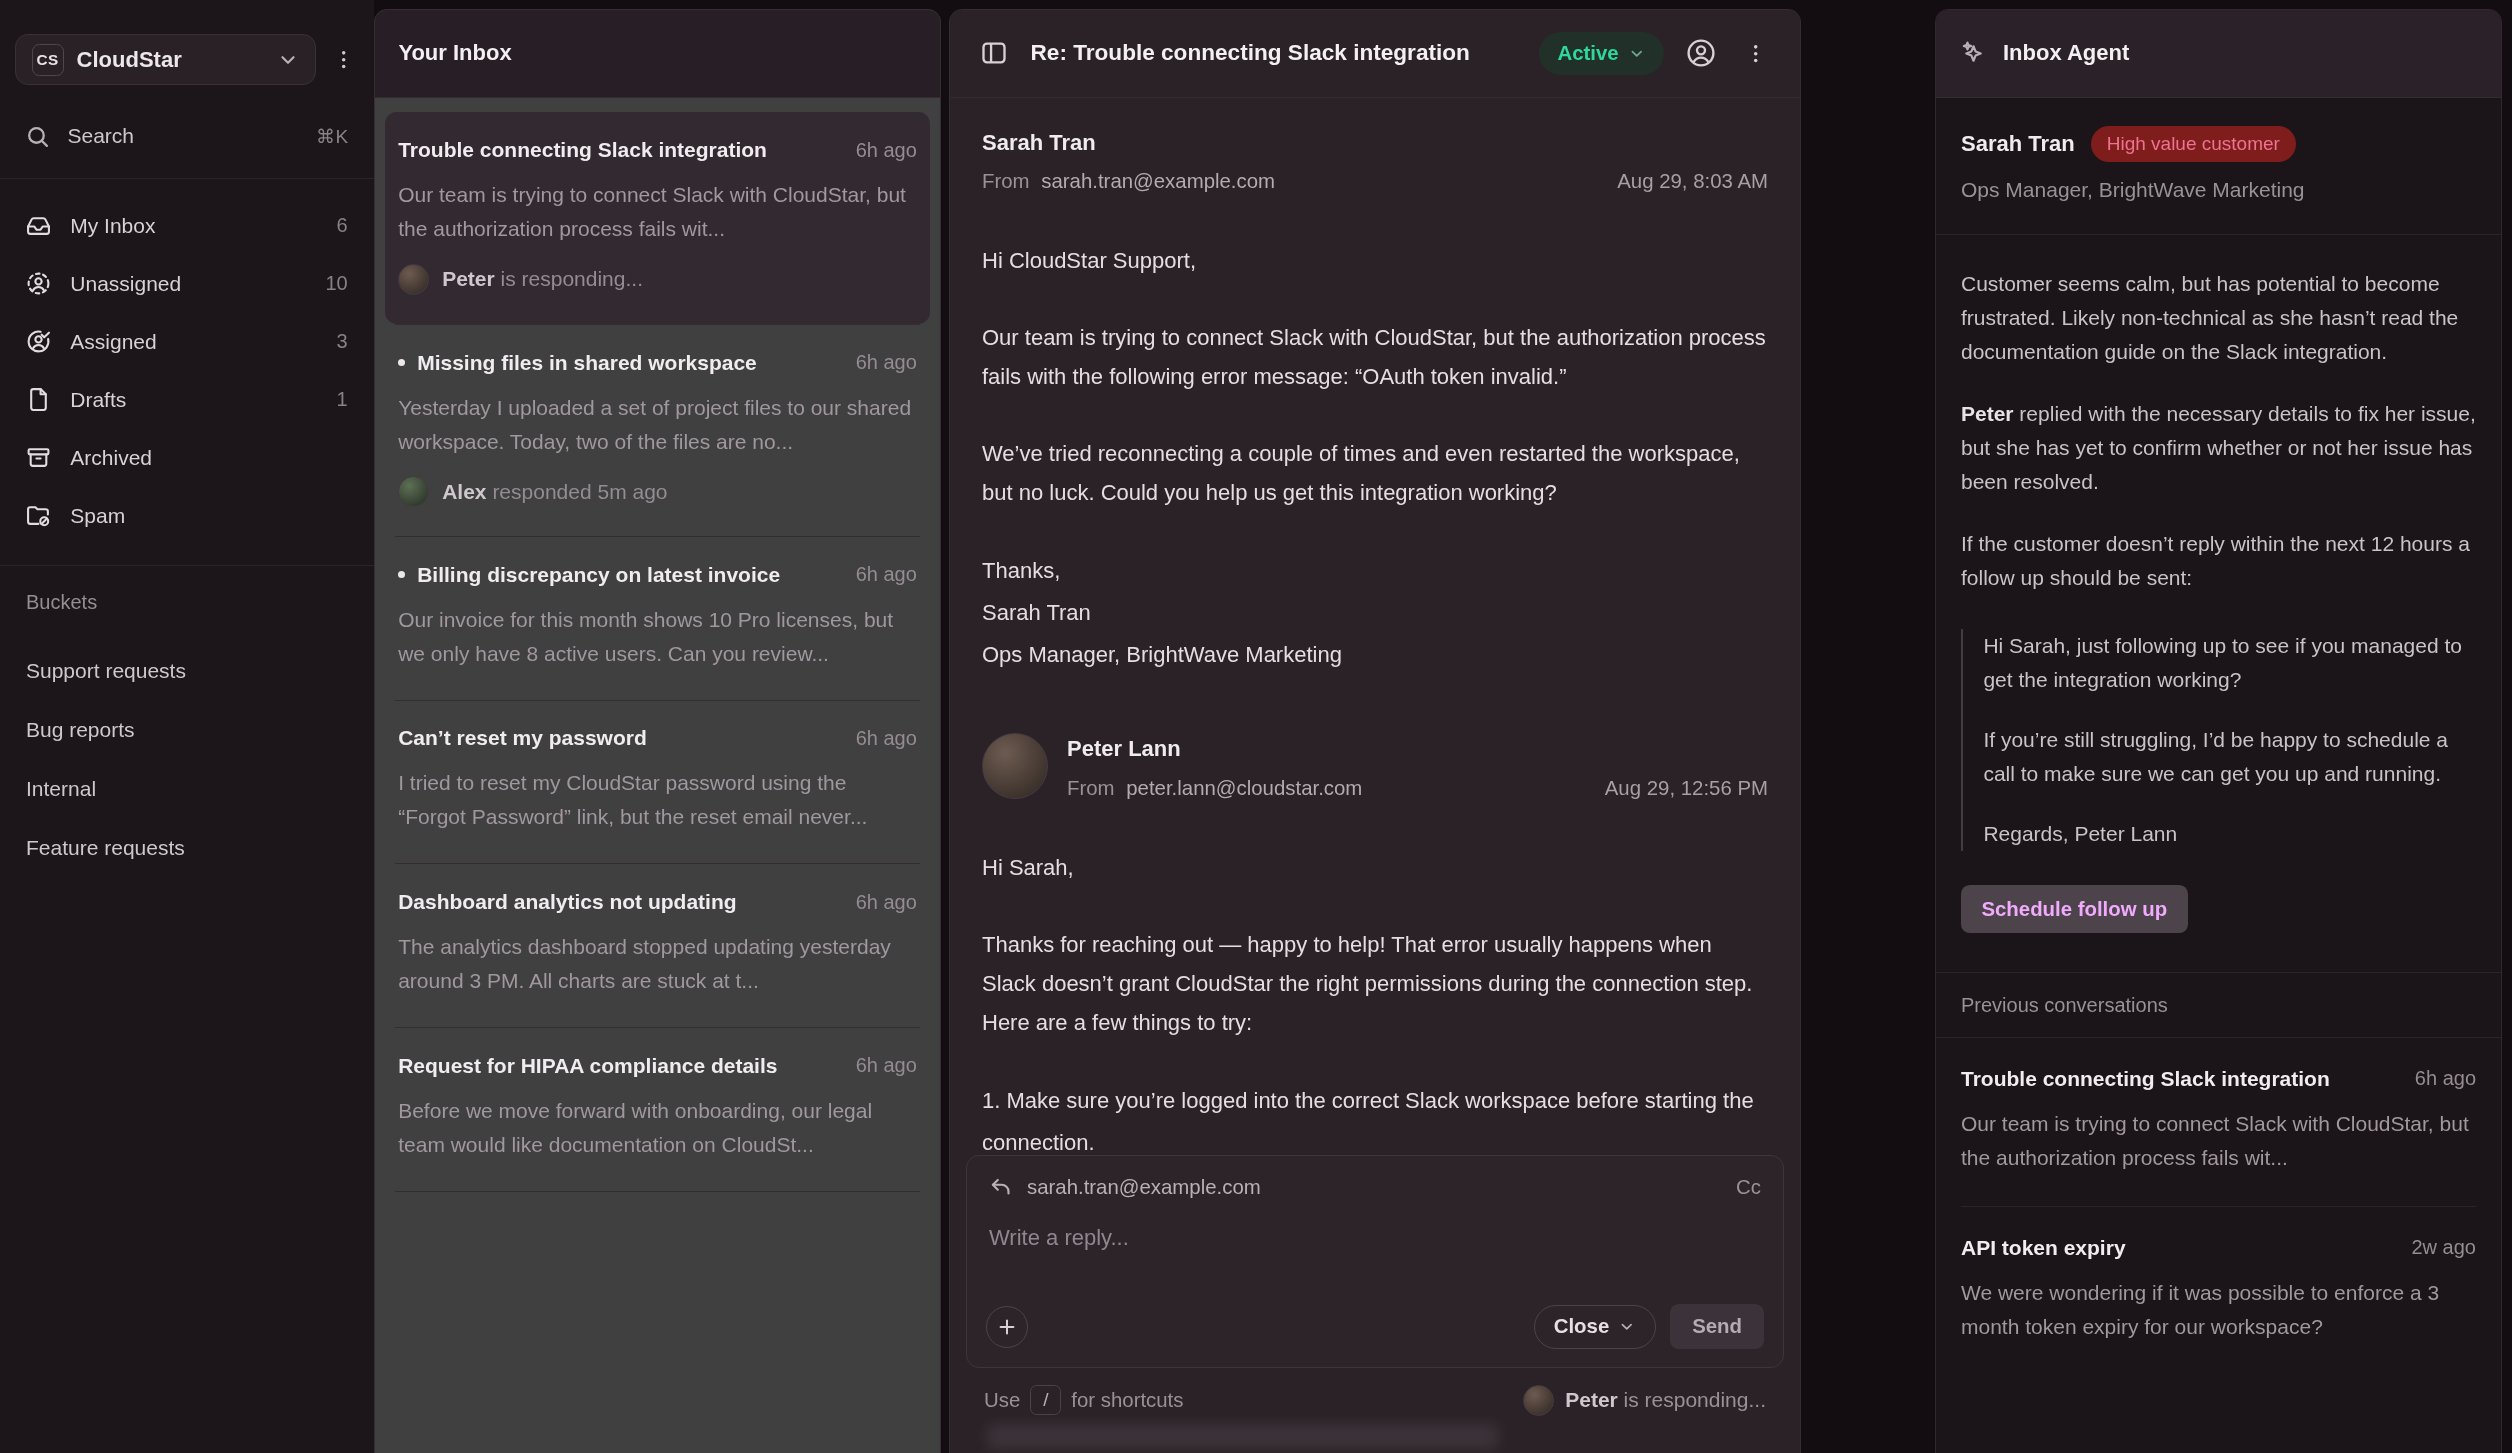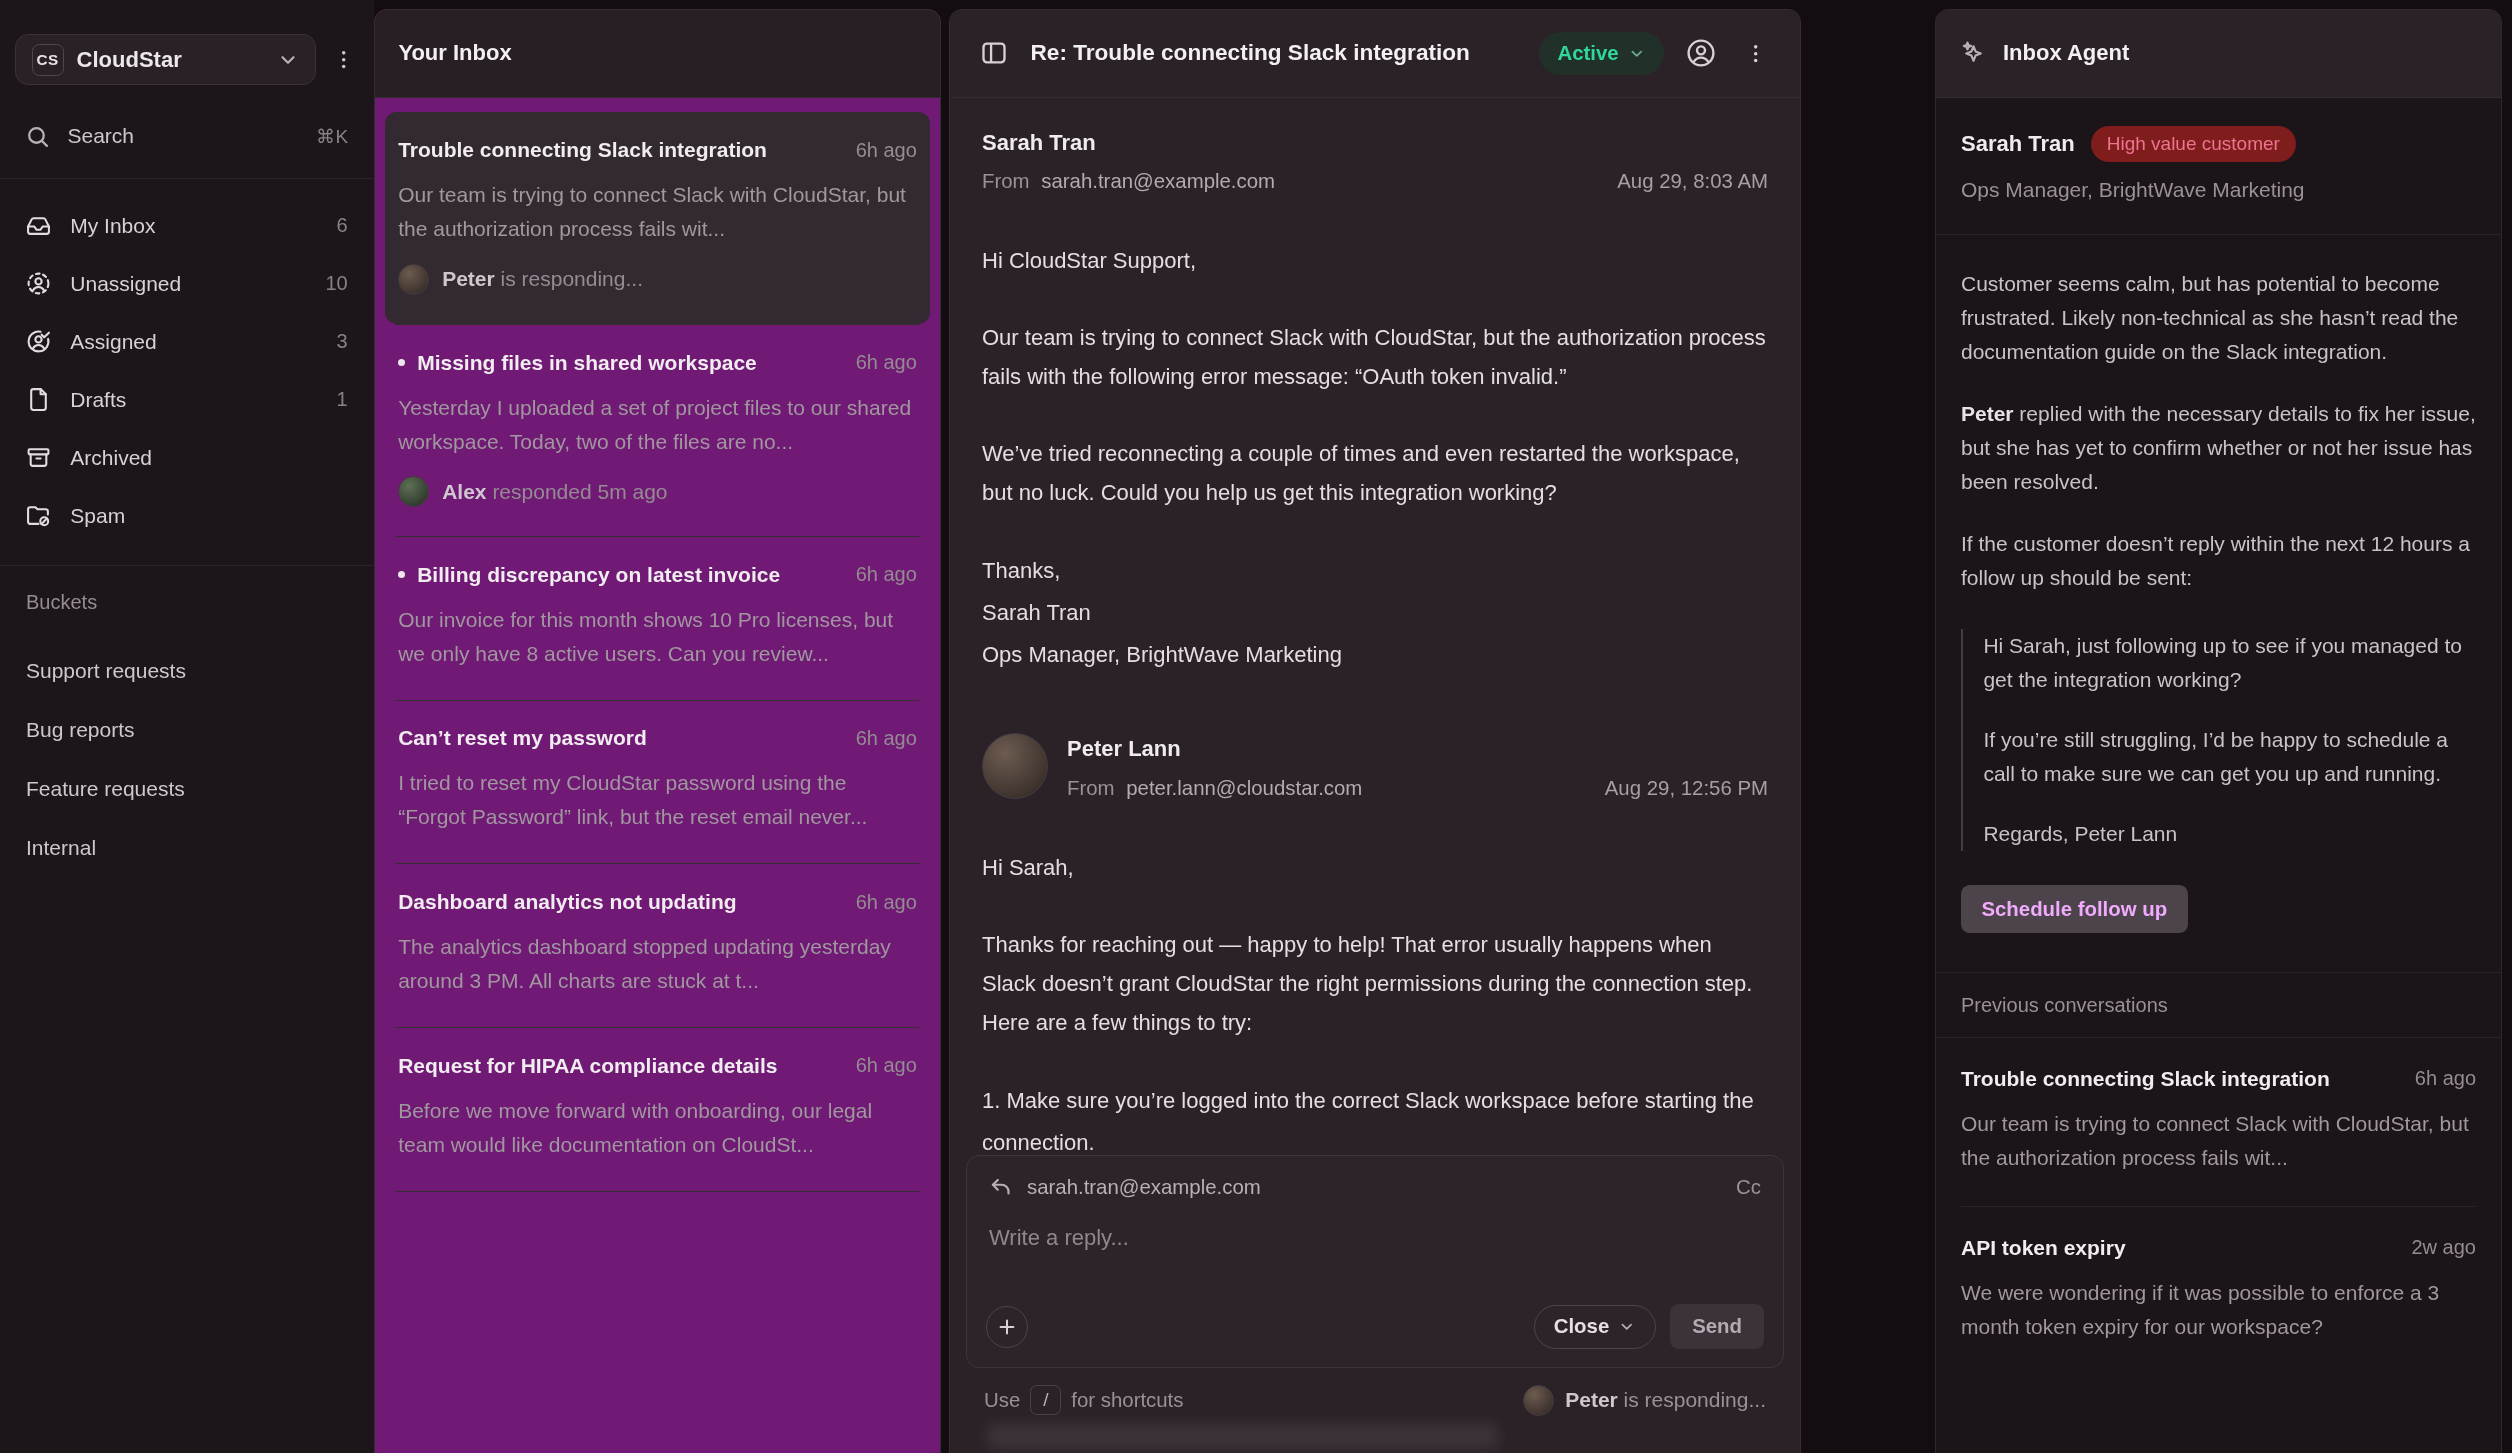--- a/index.html
+++ b/index.html
@@ -34,21 +34,21 @@
   .nav { padding:17.5px 11.7px 0; }
   .nav-item { display:flex; align-items:center; gap:19px; height:58px; padding:0 14.6px; border-radius:10.2px; cursor:pointer; }
   .nav-item .icon { color:#e2dce0; }
   .nav-label { flex:1; color:#d8d1d6; font-size:21px; font-weight:500; }
   .nav-count { color:#8a8089; font-size:20px; }
   .buckets { padding:25px 26px 0; }
   .buckets-title { color:#968c94; font-size:20px; margin-bottom:28px; }
   .bucket-item { color:#cfc7ce; font-size:21px; padding:17.5px 0; cursor:pointer; }
 
   
-  .card { position:absolute; top:8.8px; height:1445px; background:#701a75; border:0.7px solid #362c34; border-radius:13px 13px 0 0; overflow:hidden; }
+  .card { position:absolute; top:8.8px; height:1445px; background:#404040; border:0.7px solid #362c34; border-radius:13px 13px 0 0; overflow:hidden; }
   .card-header { height:88px; display:flex; align-items:center; border-bottom:0.7px solid #342b32; background:#2a2228; }
 
   
   .list-card { left:374px; width:567px; }
   .list-card .card-header { padding:0 23.4px; background:#281f26; }
   .list-title { color:#f3eff2; font-size:22px; font-weight:700; }
   .list-body { padding:14.6px 10.2px 0; }
   .li-item { padding:26px 13px 29px; cursor:pointer; position:relative; }
   .li-item.selected { background:#332a31; border-radius:11.7px; }
   .li-divider { height:0.7px; background:#352b33; margin:0 10.2px; }
@@ -236,22 +236,22 @@
         <span class="nav-label">Spam</span>
         <span class="nav-count"></span>
       </div>
     </nav>
 
     <div class="side-div"></div>
     <div class="buckets">
       <div class="buckets-title">Buckets</div>
       <div class="bucket-item">Support requests</div>
       <div class="bucket-item">Bug reports</div>
+      <div class="bucket-item">Internal</div>
       <div class="bucket-item">Feature requests</div>
-      <div class="bucket-item">Internal</div>
     </div>
   </aside>
 
   <section class="card list-card">
     <div class="card-header">
       <span class="list-title">Your Inbox</span>
     </div>
     <div class="list-body">
 
       <div class="li-item selected">

